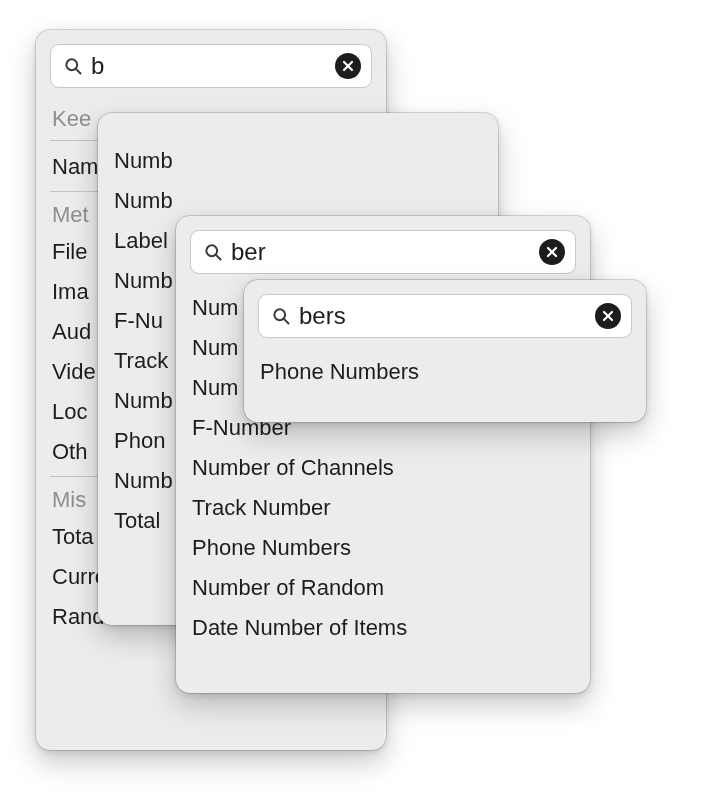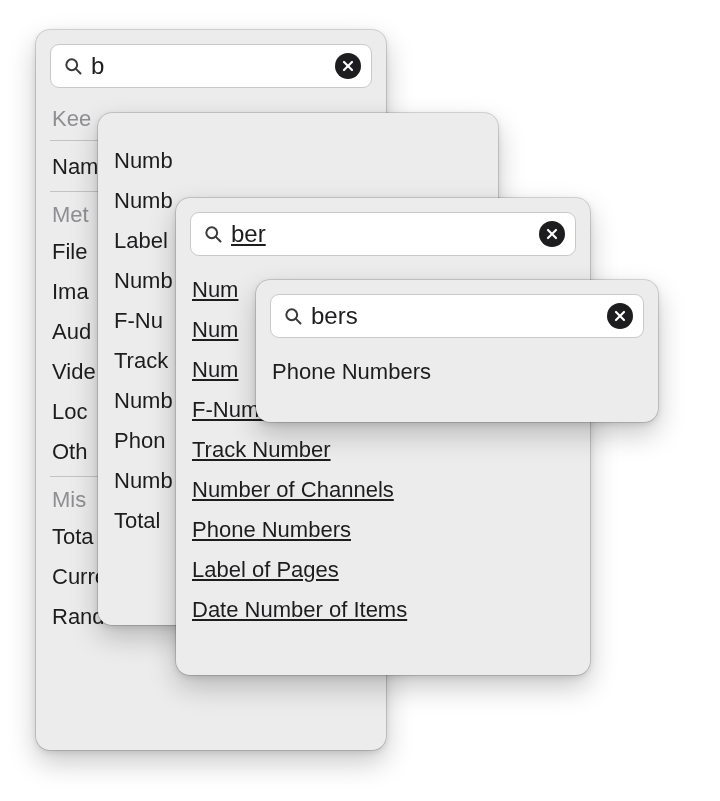--- a/index.html
+++ b/index.html
@@ -88,22 +88,22 @@
     margin: 4px 0 6px 0;
   }
   .item {
     padding: 8px 2px;
     white-space: nowrap;
   }
 
   
   #panel-1 { left: 36px;  top: 30px;  width: 350px; height: 720px; z-index: 1; }
   #panel-2 { left: 98px;  top: 113px; width: 400px; height: 512px; z-index: 2; }
-  #panel-3 { left: 176px; top: 198px; width: 414px; height: 477px; z-index: 3; text-decoration: underline; }
-  #panel-4 { left: 256px; top: 280px; width: 402px; height: 142px; z-index: 4; }
+  #panel-3 { left: 176px; top: 216px; width: 414px; height: 477px; z-index: 3; }
+  #panel-4 { left: 244px; top: 280px; width: 402px; height: 142px; z-index: 4; }
 
   
   #panel-1 .list .item,
   #panel-2 .list .item,
   #panel-3 .list .item,
   #panel-4 .list .item { padding: 9px 2px; }
 </style>
 </head>
 <body>
 
@@ -174,24 +174,24 @@
           <line x1="3" y1="3" x2="11" y2="11"></line>
           <line x1="11" y1="3" x2="3" y2="11"></line>
         </svg>
       </span>
     </div>
     <div class="list">
       <div class="item">Num</div>
       <div class="item">Num</div>
       <div class="item">Num</div>
       <div class="item">F-Number</div>
+      <div class="item">Number of Channels</div>
       <div class="item">Track Number</div>
-      <div class="item">Number of Channels</div>
       <div class="item">Phone Numbers</div>
-      <div class="item">Label of Pages</div>
+      <div class="item">Number of Random</div>
       <div class="item">Date Number of Items</div>
     </div>
   </div>
 
   <div class="panel" id="panel-4">
     <div class="search">
       <span class="icon">
         <svg width="20" height="20" viewBox="0 0 24 24" fill="none" stroke="#3a3a3c" stroke-width="2.4" stroke-linecap="round">
           <circle cx="10.5" cy="10.5" r="6.5"></circle>
           <line x1="15.5" y1="15.5" x2="21" y2="21"></line>

